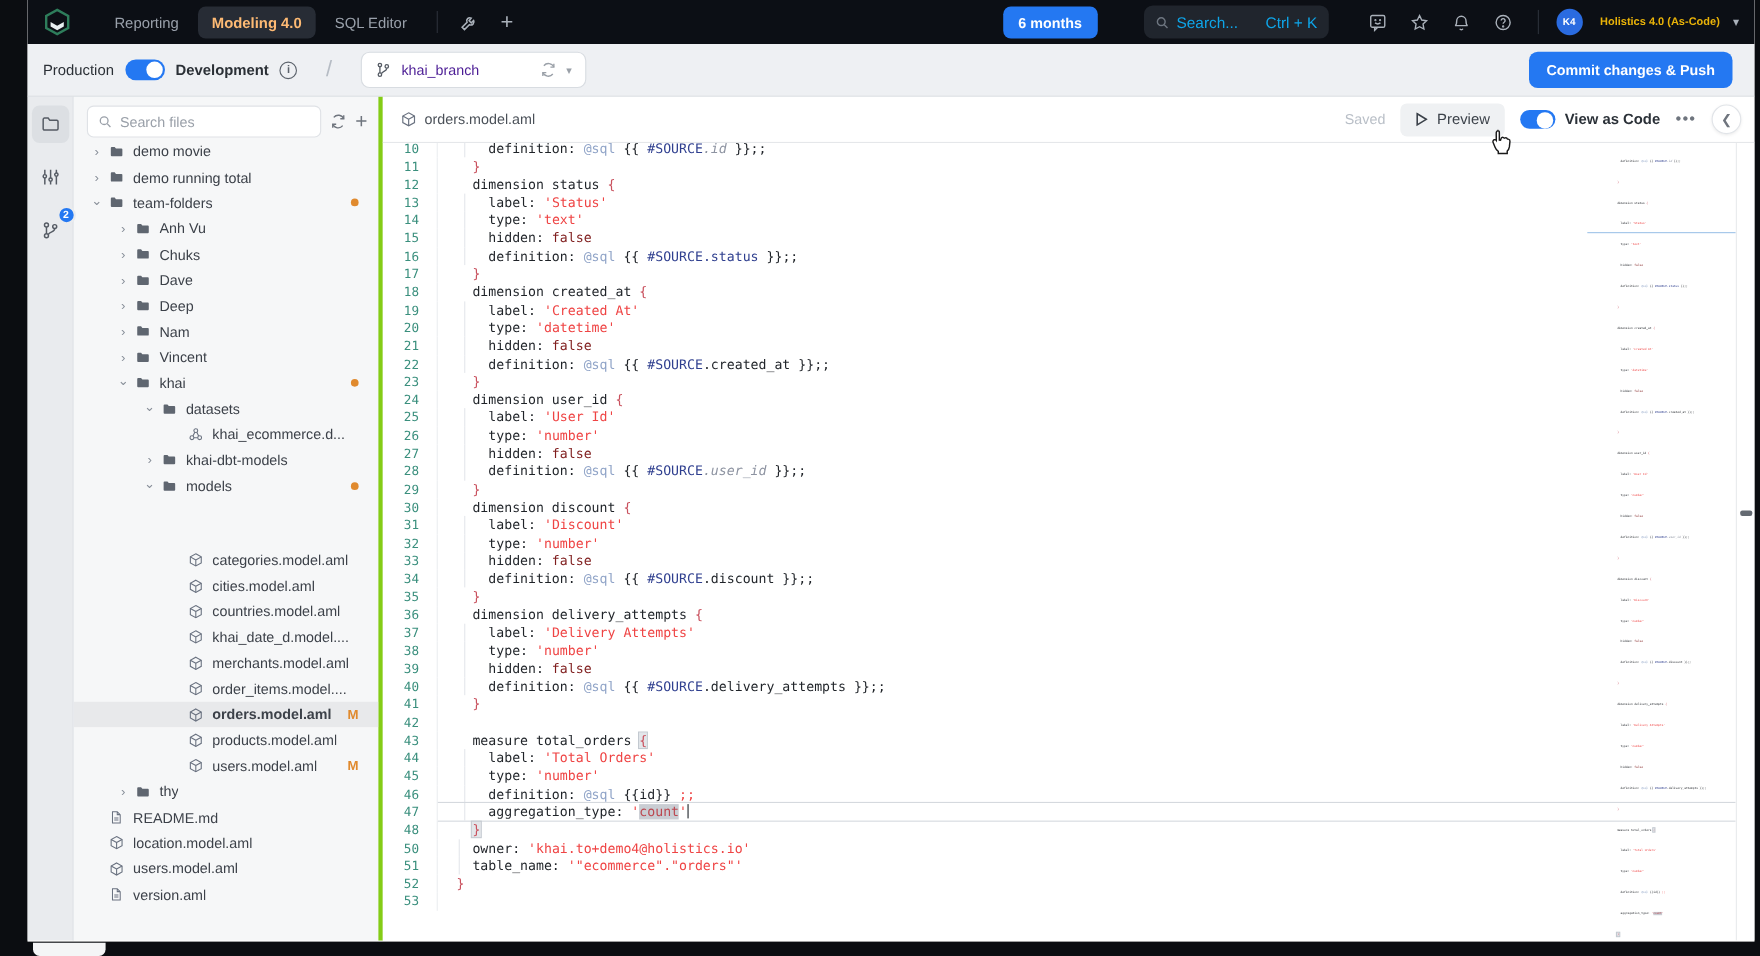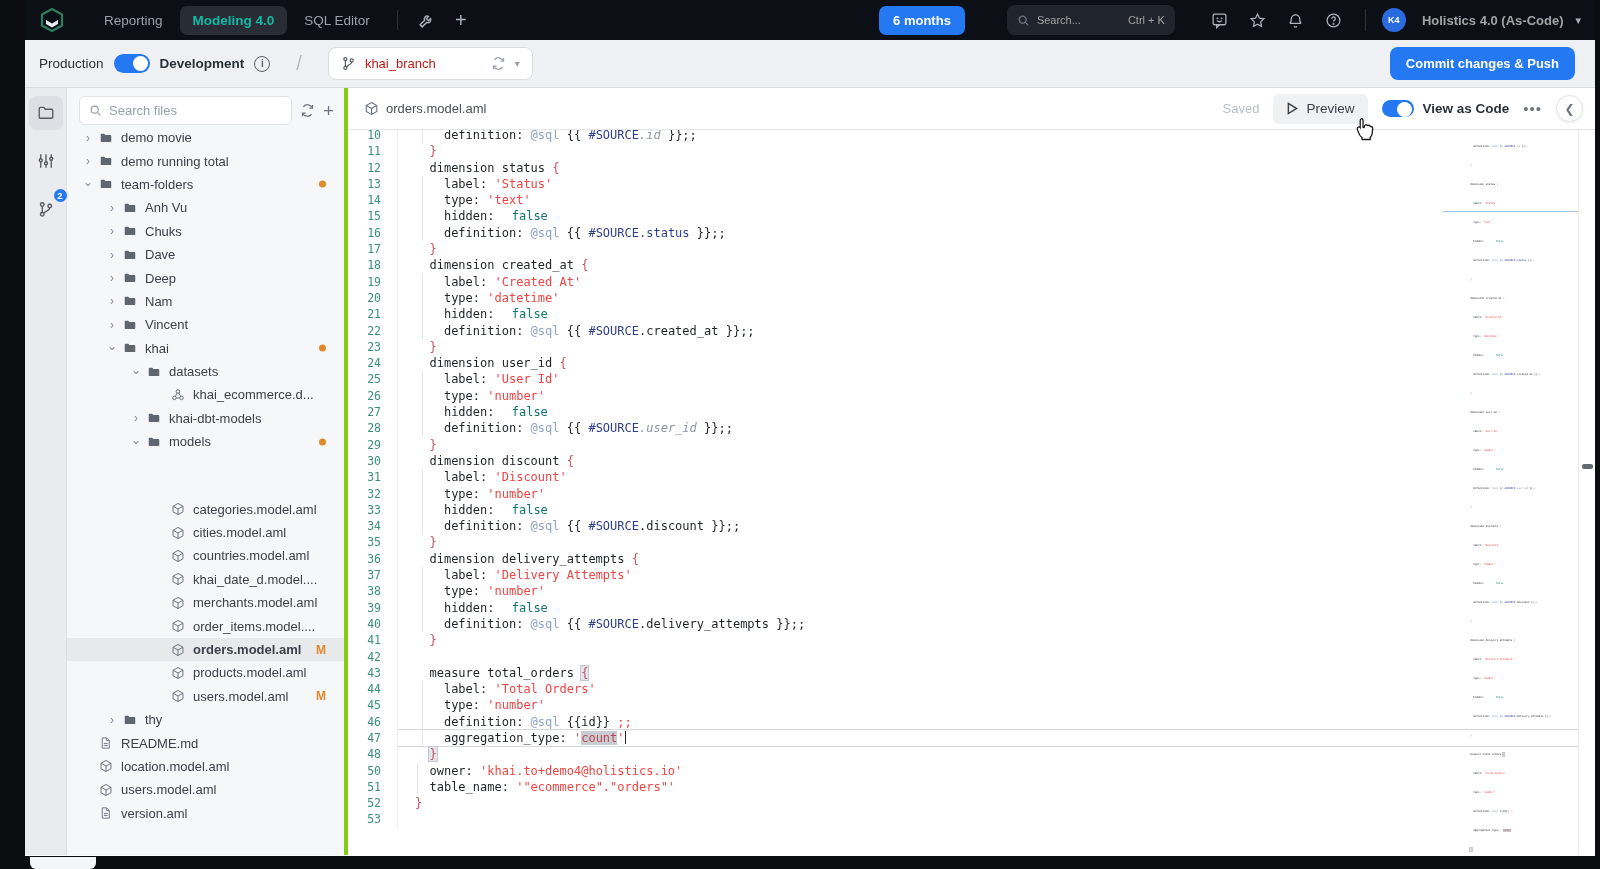--- a/index.html
+++ b/index.html
@@ -3,42 +3,42 @@
 <meta charset="utf-8">
 <style>
   * { margin:0; padding:0; box-sizing:border-box; }
   html,body { width:1600px; height:869px; background:#0b0d11; font-family:"Liberation Sans",sans-serif; overflow:hidden; }
   .window { position:absolute; top:0; left:25px; width:1570px; height:856px; background:#fff; overflow:hidden; }
 
   
   .topnav { height:40px; background:#0c0f15; display:flex; align-items:center; padding:0 14px; gap:4px; color:#9aa1ab; }
   .logo { width:26px; height:26px; margin-right:22px; flex:none; }
   .nav-tab { font-size:13.5px; padding:7px 13px; border-radius:7px; cursor:pointer; white-space:nowrap; }
-  .nav-tab.active { background:#272c35; color:#14b8a6; font-weight:bold;text-align:right; }
+  .nav-tab.active { background:#272c35; color:#fdba74; font-weight:bold;text-align:right; }
   .nav-divider { width:1px; height:20px; background:#2c313a; margin:0 10px; }
   .nav-icon { width:30px; height:30px; display:flex; align-items:center; justify-content:center; border-radius:6px; color:#aab1ba; }
   .trial-btn { margin-left:auto; background:#2478f2; color:#fff; font-size:13px; font-weight:bold; padding:7px 14px; border-radius:7px; border:none; white-space:nowrap; }
-  .search-pill { margin-left:38px; width:168px; height:30px; background:#20252d; border-radius:8px; display:flex; align-items:center; padding:0 10px; gap:7px; font-size:11px; color:#a3a3a3; }
+  .search-pill { margin-left:38px; width:168px; height:30px; background:#20252d; border-radius:8px; display:flex; align-items:center; padding:0 10px; gap:7px; font-size:14px; color:#0ea5e9; }
   .search-pill .ph { flex:1; }
   .nav-right-icons { display:flex; align-items:center; gap:8px; margin-left:26px; }
   .nav-divider2 { width:1px; height:22px; background:#2c313a; margin:0 12px; }
   .avatar { width:24px; height:24px; border-radius:50%; background:#2a6be0; color:#fff; font-size:9px; font-weight:bold; display:flex; align-items:center; justify-content:center; }
-  .workspace { color:#a3a3a3; font-size:13px; font-weight:bold; margin:0 8px 0 12px; white-space:nowrap;text-align:right; }
+  .workspace { color:#eab308; font-size:10px; font-weight:bold; margin:0 8px 0 12px; white-space:nowrap;text-align:right; }
   .chev-down { color:#aab1ba; font-size:11px; }
 
   
   .toolbar { height:48px; background:#eef0f3; border-bottom:1px solid #d9dce1; display:flex; align-items:center; padding:0 20px 0 14px; gap:10px; }
   .tb-label { font-size:13.5px; color:#2b3036; }
   .tb-label.b { font-weight:bold; }
   .toggle { width:36px; height:19px; border-radius:10px; background:#2478f2; position:relative; flex:none; cursor:pointer; }
   .toggle::after { content:''; position:absolute; top:2px; right:2px; width:15px; height:15px; border-radius:50%; background:#fff; }
   .info-i { width:16px; height:16px; border:1.4px solid #5b626b; border-radius:50%; color:#5b626b; font-size:10px; display:flex; align-items:center; justify-content:center; font-weight:bold; }
   .slash { color:#b6bcc4; font-size:20px; margin:0 16px; font-weight:300; }
   .branch-box { height:33px; background:#fff; border:1px solid #d8dce1; border-radius:8px; display:flex; align-items:center; padding:0 12px; gap:9px; width:205px; }
-  .branch-box .bname { font-size:13px; color:#b91c1c; flex:1; }
+  .branch-box .bname { font-size:13px; color:#4c1d95; flex:1; }
   .icon-muted { color:#9aa0a8; }
   .commit-btn { margin-left:auto; background:#2478f2; color:#fff; font-size:13px; font-weight:bold; height:33px; padding:0 16px; border:none; border-radius:8px; white-space:nowrap; }
 
   
   .main { display:flex; height:767px; }
   .rail { width:42px; background:#e9ebee; border-right:1px solid #dcdfe3; display:flex; flex-direction:column; align-items:center; padding-top:8px; gap:14px; }
   .rail-item { width:34px; height:34px; border-radius:7px; display:flex; align-items:center; justify-content:center; color:#555b64; position:relative; }
   .rail-item.active { background:#dcdfe3; }
   .rail-badge { position:absolute; top:-5px; right:-6px; background:#2478f2; color:#fff; font-size:9.5px; font-weight:bold; width:17px; height:17px; border-radius:50%; display:flex; align-items:center; justify-content:center; border:2px solid #e9ebee; }
 
@@ -71,21 +71,21 @@
   .code-scroll { position:absolute; inset:0 17px 0 0; overflow:hidden; padding-top:0; }
   .code-lines { margin-top:-3px; }
   .code-row { display:flex; height:16.3px; line-height:16.3px; font-size:12px;align-items:center; }
   .ln { width:50px; flex:none; text-align:right; padding-right:16px; color:#3a8f7d; border-right:1px solid #eceef1; font-size:11.5px; }
   .ltext { flex:1; padding-left:17px; white-space:pre; color:#1f2328; position:relative; }
   .ltext.g::before { content:''; position:absolute; left:24px; top:0; bottom:0; border-left:1px solid #e4e7eb; }
   .ltext.g0::before { content:''; position:absolute; left:19px; top:0; bottom:0; border-left:1px solid #e4e7eb; }
   .code-row.cur .ltext { border-top:1px solid #d5d9de; border-bottom:1px solid #d5d9de; }
   .tk-p { color:#1f2328; }
   .tk-s { color:#ef4444; }
-  .tk-f { color:#0f766e;margin-left:10px; }
+  .tk-f { color:#7f1d1d; }
   .tk-a { color:#8fa3c7; }
   .tk-src { color:#2f3f8f; }
   .tk-it { color:#8d93a1; font-style:italic; }
   .tk-b { color:#c9515e; }
   .tk-bh { color:#c9515e; background:#e3e6ea; outline:1px solid #c3c9d0; }
   .tk-sel { color:#bc4750; background:#c9cdd3; }
   .caret { display:inline-block; width:1.5px; height:13px; background:#1f2328; vertical-align:-2px; }
 
   .minimap { position:absolute; top:2px; right:40px; width:88px; font-family:"DejaVu Sans Mono",monospace; pointer-events:none; }
   .mm-row { font-size:2.6px; line-height:2.05px; white-space:pre; overflow:hidden; }

